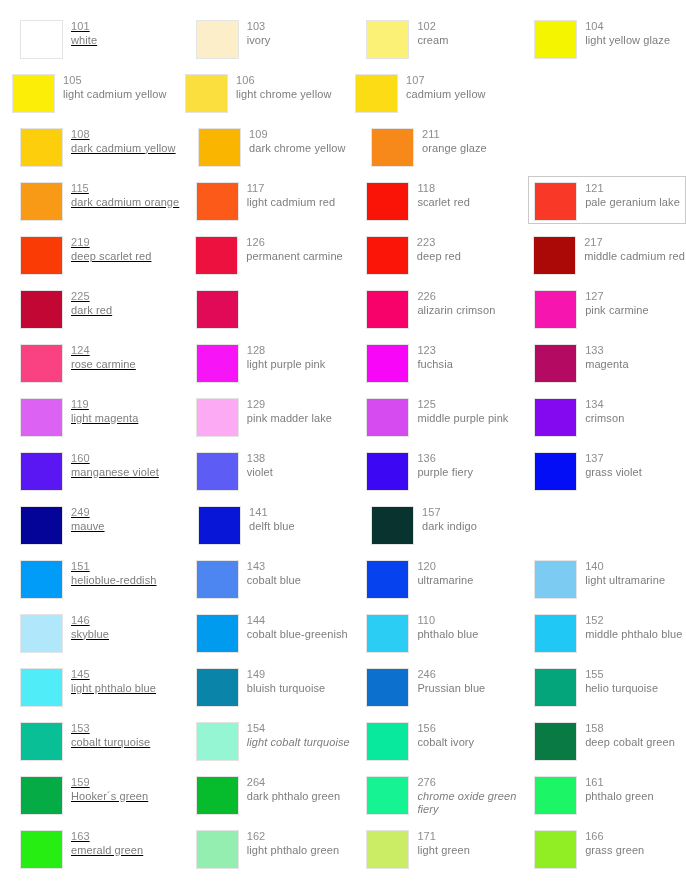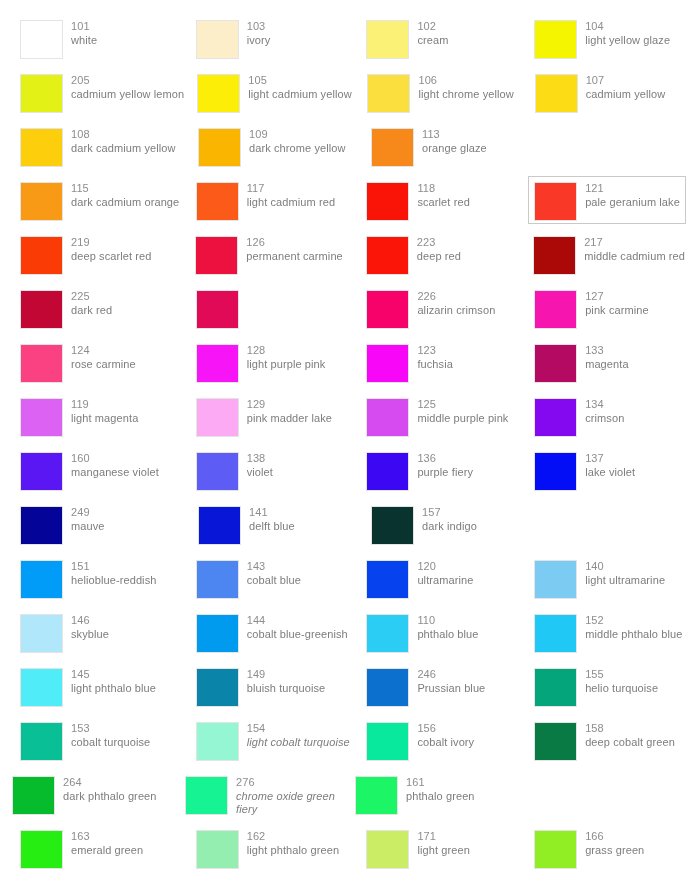--- a/index.html
+++ b/index.html
@@ -28,21 +28,21 @@
   }
   .swatch-cell {
     display: flex;
     align-items: flex-start;
     box-sizing: border-box;
     height: 48px;
     padding: 0;
     border: 1px solid transparent;
     background: transparent;
   }
-  .swatch-cell.col-1 { width: 172px; margin-left: 14px; }
+  .swatch-cell.col-1 { width: 172px; margin-left: 14px; text-decoration: underline; }
   .swatch-cell.col-2 { width: 171px; margin-left: 6px; }
   .swatch-cell.col-3 { width: 168px; margin-left: 2px; }
   .swatch-cell.col-4 { width: 160px; margin-left: 2px; }
 
   .swatch-cell.selected {
     border: 1px solid #c9c9c9;
     background: #ffffff;
   }
 
   .swatch-chip {
@@ -107,27 +107,20 @@
       </div>
       <div class="swatch-cell col-4">
         <div class="swatch-chip" style="background-color: rgb(245, 245, 0);"></div>
         <div class="swatch-text">
           <span class="swatch-id">104</span>
           <span class="swatch-label">light yellow glaze</span>
         </div>
       </div>
     </div>
     <div class="swatch-row">
-      <div class="swatch-cell col-1">
-        <div class="swatch-chip" style="background-color: rgb(227, 241, 23);"></div>
-        <div class="swatch-text">
-          <span class="swatch-id">205</span>
-          <span class="swatch-label">cadmium yellow lemon</span>
-        </div>
-      </div>
       <div class="swatch-cell col-2">
         <div class="swatch-chip" style="background-color: rgb(252, 238, 7);"></div>
         <div class="swatch-text">
           <span class="swatch-id">105</span>
           <span class="swatch-label">light cadmium yellow</span>
         </div>
       </div>
       <div class="swatch-cell col-3">
         <div class="swatch-chip" style="background-color: rgb(251, 223, 62);"></div>
         <div class="swatch-text">
@@ -154,21 +147,21 @@
       <div class="swatch-cell col-2">
         <div class="swatch-chip" style="background-color: rgb(249, 181, 0);"></div>
         <div class="swatch-text">
           <span class="swatch-id">109</span>
           <span class="swatch-label">dark chrome yellow</span>
         </div>
       </div>
       <div class="swatch-cell col-4">
         <div class="swatch-chip" style="background-color: rgb(246, 137, 25);"></div>
         <div class="swatch-text">
-          <span class="swatch-id">113</span>
+          <span class="swatch-id">211</span>
           <span class="swatch-label">orange glaze</span>
         </div>
       </div>
     </div>
     <div class="swatch-row">
       <div class="swatch-cell col-1">
         <div class="swatch-chip" style="background-color: rgb(249, 154, 22);"></div>
         <div class="swatch-text">
           <span class="swatch-id">115</span>
           <span class="swatch-label">dark cadmium orange</span>
@@ -331,21 +324,21 @@
         <div class="swatch-chip" style="background-color: rgb(60, 8, 244);"></div>
         <div class="swatch-text">
           <span class="swatch-id">136</span>
           <span class="swatch-label">purple fiery</span>
         </div>
       </div>
       <div class="swatch-cell col-4">
         <div class="swatch-chip" style="background-color: rgb(3, 13, 246);"></div>
         <div class="swatch-text">
           <span class="swatch-id">137</span>
-          <span class="swatch-label">lake violet</span>
+          <span class="swatch-label">grass violet</span>
         </div>
       </div>
     </div>
     <div class="swatch-row">
       <div class="swatch-cell col-1">
         <div class="swatch-chip" style="background-color: rgb(5, 4, 153);"></div>
         <div class="swatch-text">
           <span class="swatch-id">249</span>
           <span class="swatch-label">mauve</span>
         </div>
@@ -479,20 +472,27 @@
       </div>
       <div class="swatch-cell col-4">
         <div class="swatch-chip" style="background-color: rgb(10, 122, 68);"></div>
         <div class="swatch-text">
           <span class="swatch-id">158</span>
           <span class="swatch-label">deep cobalt green</span>
         </div>
       </div>
     </div>
     <div class="swatch-row">
+      <div class="swatch-cell col-1">
+        <div class="swatch-chip" style="background-color: rgb(5, 171, 69);"></div>
+        <div class="swatch-text">
+          <span class="swatch-id">159</span>
+          <span class="swatch-label">Hooker´s green</span>
+        </div>
+      </div>
       <div class="swatch-cell col-2">
         <div class="swatch-chip" style="background-color: rgb(6, 188, 44);"></div>
         <div class="swatch-text">
           <span class="swatch-id">264</span>
           <span class="swatch-label">dark phthalo green</span>
         </div>
       </div>
       <div class="swatch-cell col-3 wrap">
         <div class="swatch-chip" style="background-color: rgb(22, 243, 146);"></div>
         <div class="swatch-text">

